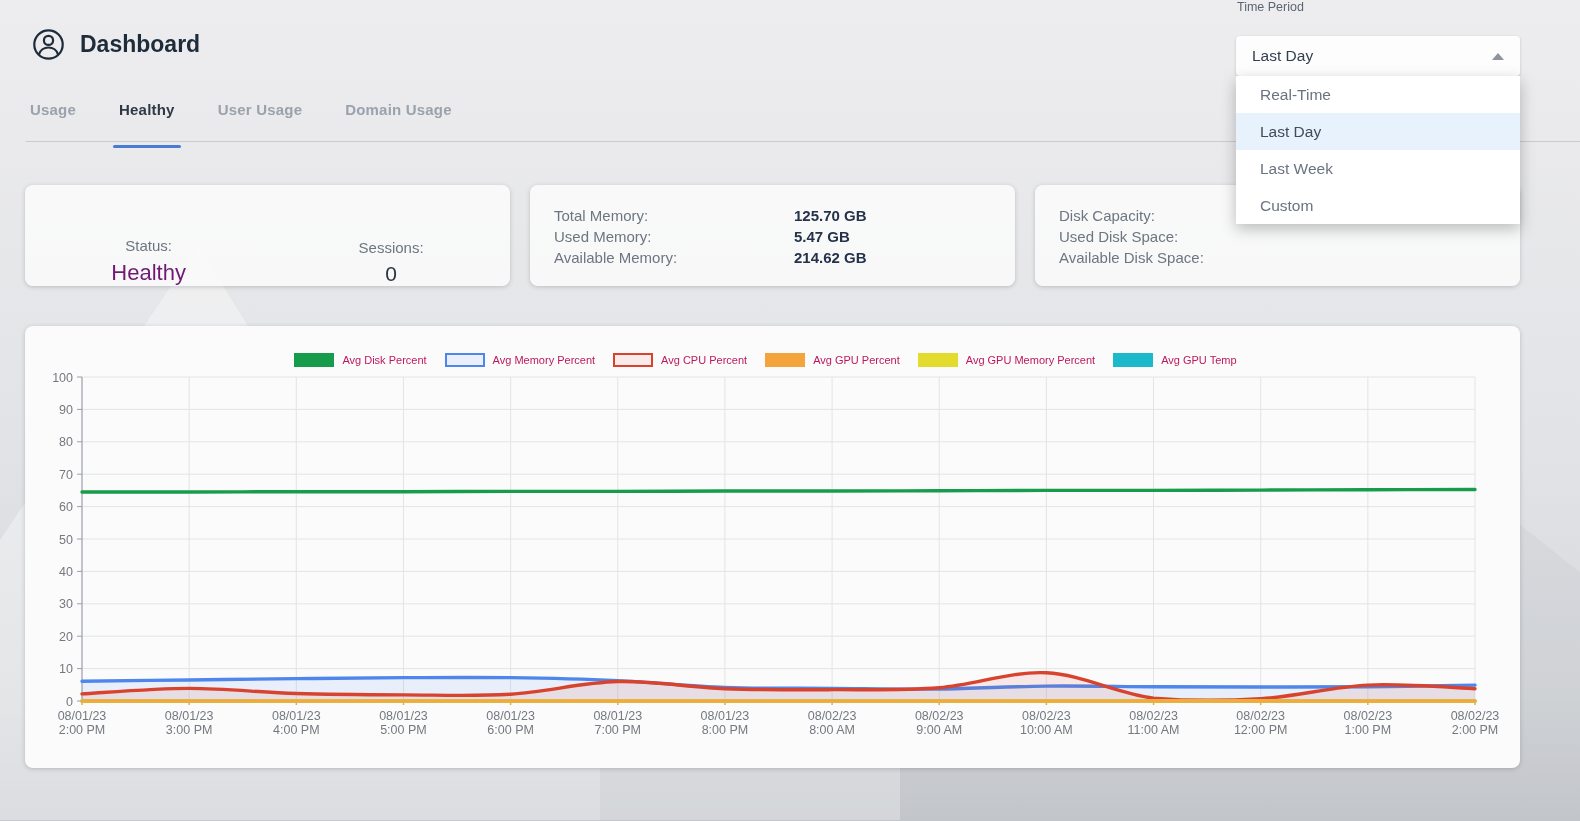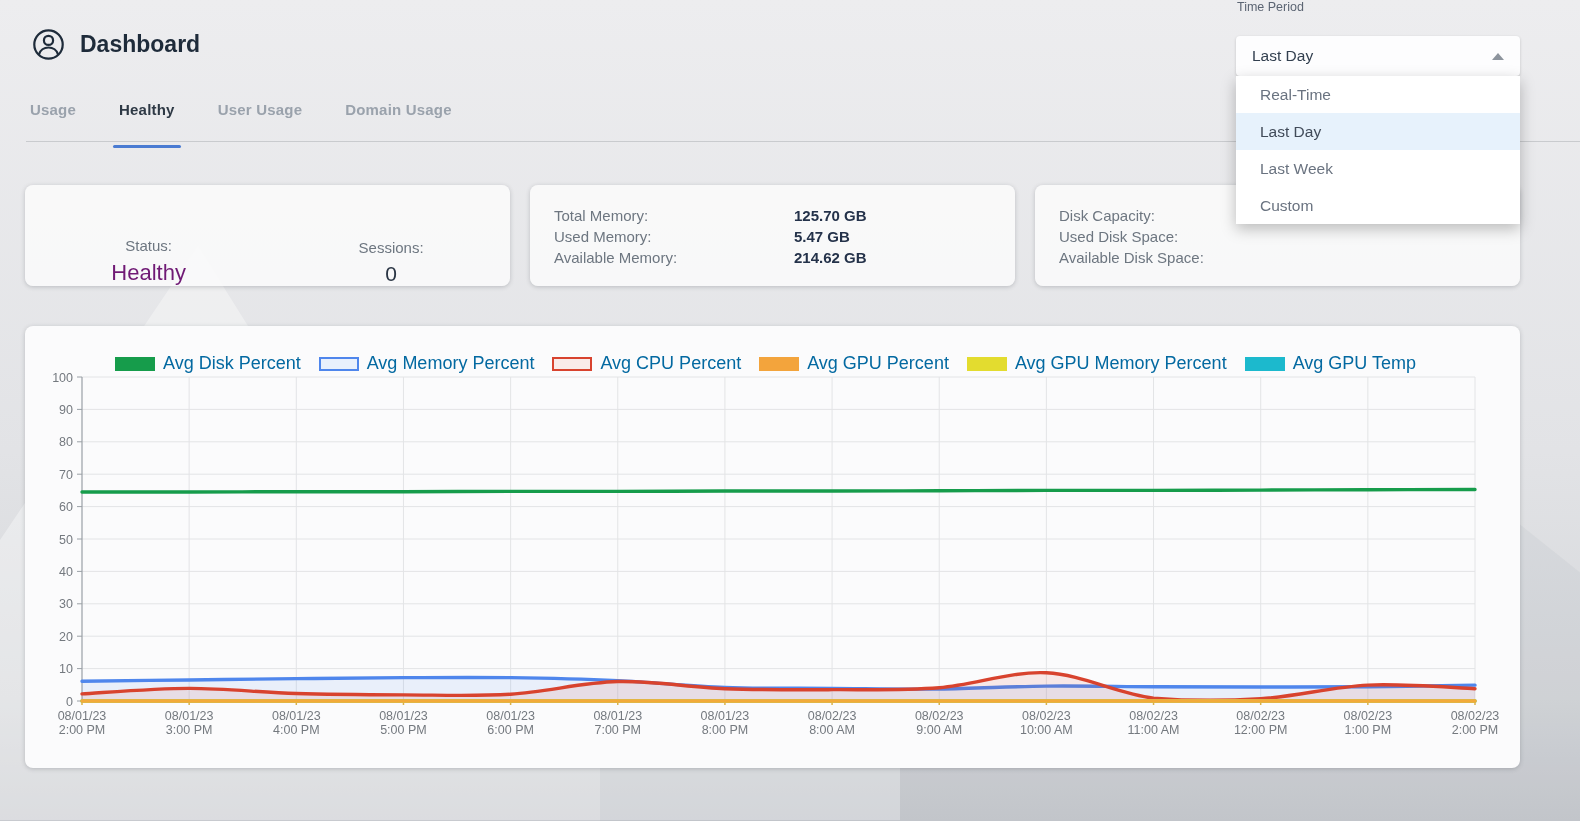--- a/index.html
+++ b/index.html
@@ -51,21 +51,21 @@
              box-shadow:0 5px 14px rgba(0,0,0,0.25); z-index:31; padding:0; }
   .tp-item { height:37px; display:flex; align-items:center; padding:0 24px; font-size:15.5px; color:#6a7380; cursor:pointer; }
   .tp-item.selected { background:#e7f2fc; color:#414b59; }
 
   
   .chart-card { position:absolute; left:25px; top:326px; width:1495px; height:442px; background:#fbfbfc;
                 border-radius:8px; box-shadow:0 1px 4px rgba(60,64,72,0.25); }
   .legend { position:absolute; left:0; right:0; top:27px; display:flex; justify-content:center; align-items:center; }
   .legend-item { display:flex; align-items:center; margin:0 2px; }
   .legend-swatch { width:40px; height:14px; margin-right:8px; }
-  .legend-text { font-size:18px; color:#0369a1; margin-right:14px; white-space:nowrap; }
+  .legend-text { font-size:11px; color:#be185d; margin-right:14px; white-space:nowrap; }
   #chart-svg { position:absolute; left:0; top:0; }
   #chart-svg text { font-family:"Liberation Sans", sans-serif; }
 </style>
 </head>
 <body>
 
 <div class="mountain m1"></div>
 <div class="mountain m2"></div>
 
 <svg class="header-icon" viewBox="0 0 36 36">

